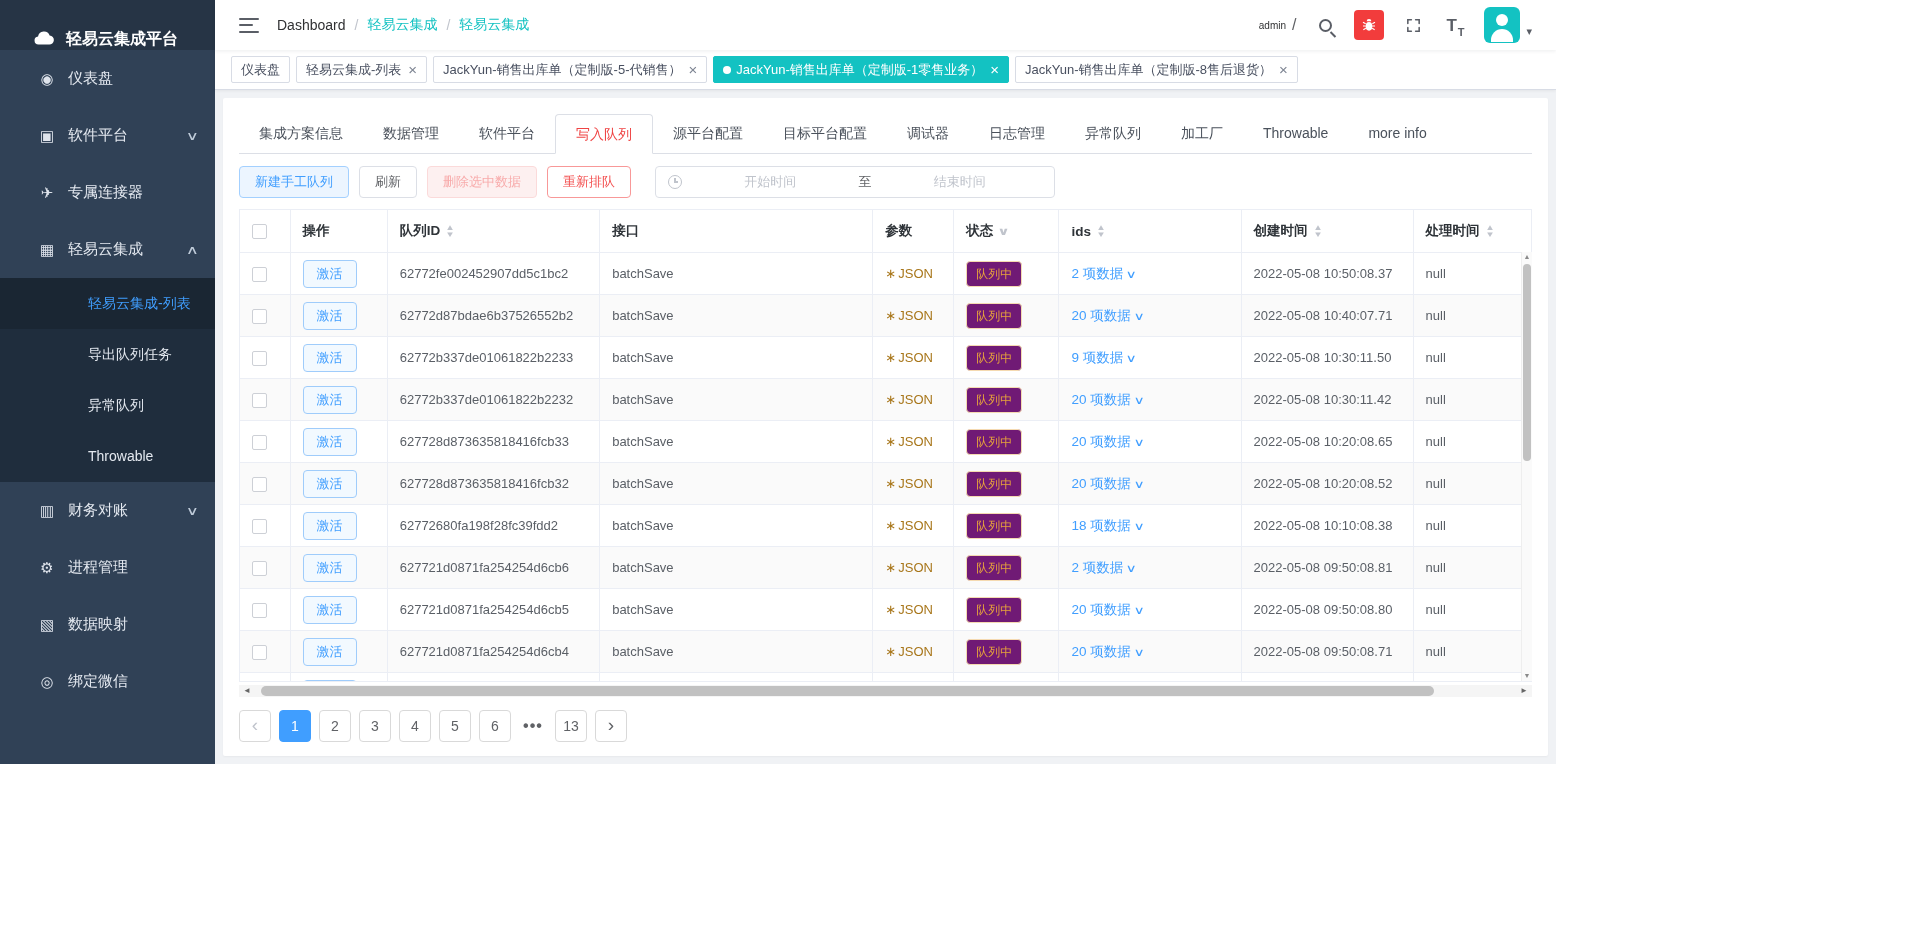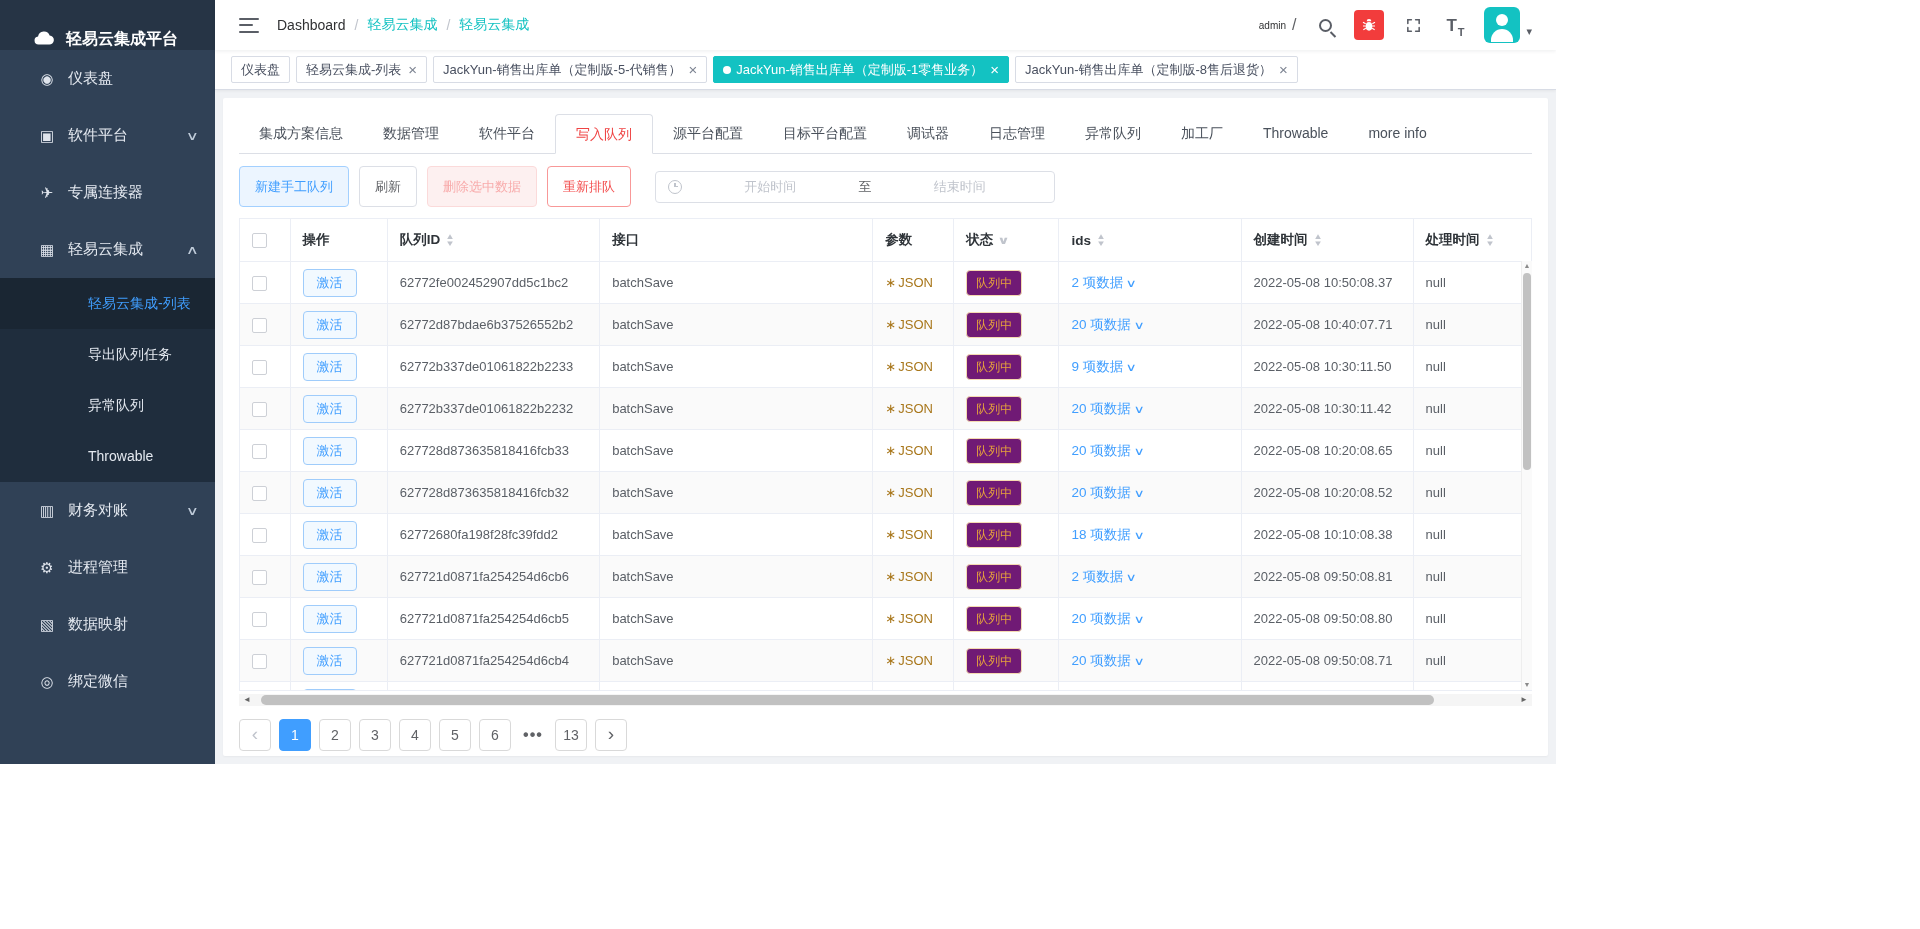--- a/index.html
+++ b/index.html
@@ -56,21 +56,21 @@
 
   
   .content{flex:1;padding:8px 8px;min-height:0}
   .card{background:#fff;height:100%;padding:16px 16px 0;border-radius:2px;box-shadow:0 1px 2px rgba(0,0,0,.04);position:relative;overflow:hidden}
 
   .inner-tabs{display:flex;border-bottom:1px solid #dcdfe6;font-size:14px;color:#4a515b;height:40px}
   .ptab{padding:0 20px;line-height:39px;cursor:pointer;white-space:nowrap}
   .ptab.active{border:1px solid #dcdfe6;border-bottom:1px solid #fff;border-radius:4px 4px 0 0;margin-bottom:-1px;background:#fff;color:#ef4444;font-weight:normal}
 
   .toolbar{display:flex;align-items:center;gap:10px;margin:12px 0 11px}
-  .btn{height:41px;padding:0 15px;border-radius:4px;border:1px solid #dcdfe6;background:#fff;color:#606266;font-size:13px;cursor:pointer;font-family:inherit;white-space:nowrap}
+  .btn{height:32px;padding:0 15px;border-radius:4px;border:1px solid #dcdfe6;background:#fff;color:#606266;font-size:13px;cursor:pointer;font-family:inherit;white-space:nowrap}
   .btn-primary-plain{color:var(--primary);border-color:#a3d0ff;background:#ecf5ff}
   .btn-danger-disabled{color:#f8abab;border-color:#fbdada;background:#fdf0f0;cursor:not-allowed}
   .btn-danger-plain{color:#f34d4d;border-color:#f89898;background:#fff}
   .daterange{width:400px;height:32px;border:1px solid #dcdfe6;border-radius:4px;display:flex;align-items:center;padding:0 12px;gap:6px;margin-left:14px;background:#fff;cursor:pointer}
   .dr-ph{flex:1;text-align:center;color:#c0c4cc;font-size:13px}
   .dr-sep{color:#606266;font-size:13px}
   .clock{width:14px;height:14px;border:1.5px solid #c0c4cc;border-radius:50%;position:relative;flex-shrink:0}
   .clock::before{content:"";position:absolute;left:5px;top:2px;width:1.5px;height:4px;background:#c0c4cc}
   .clock::after{content:"";position:absolute;left:5px;top:5px;width:4px;height:1.5px;background:#c0c4cc}
 

